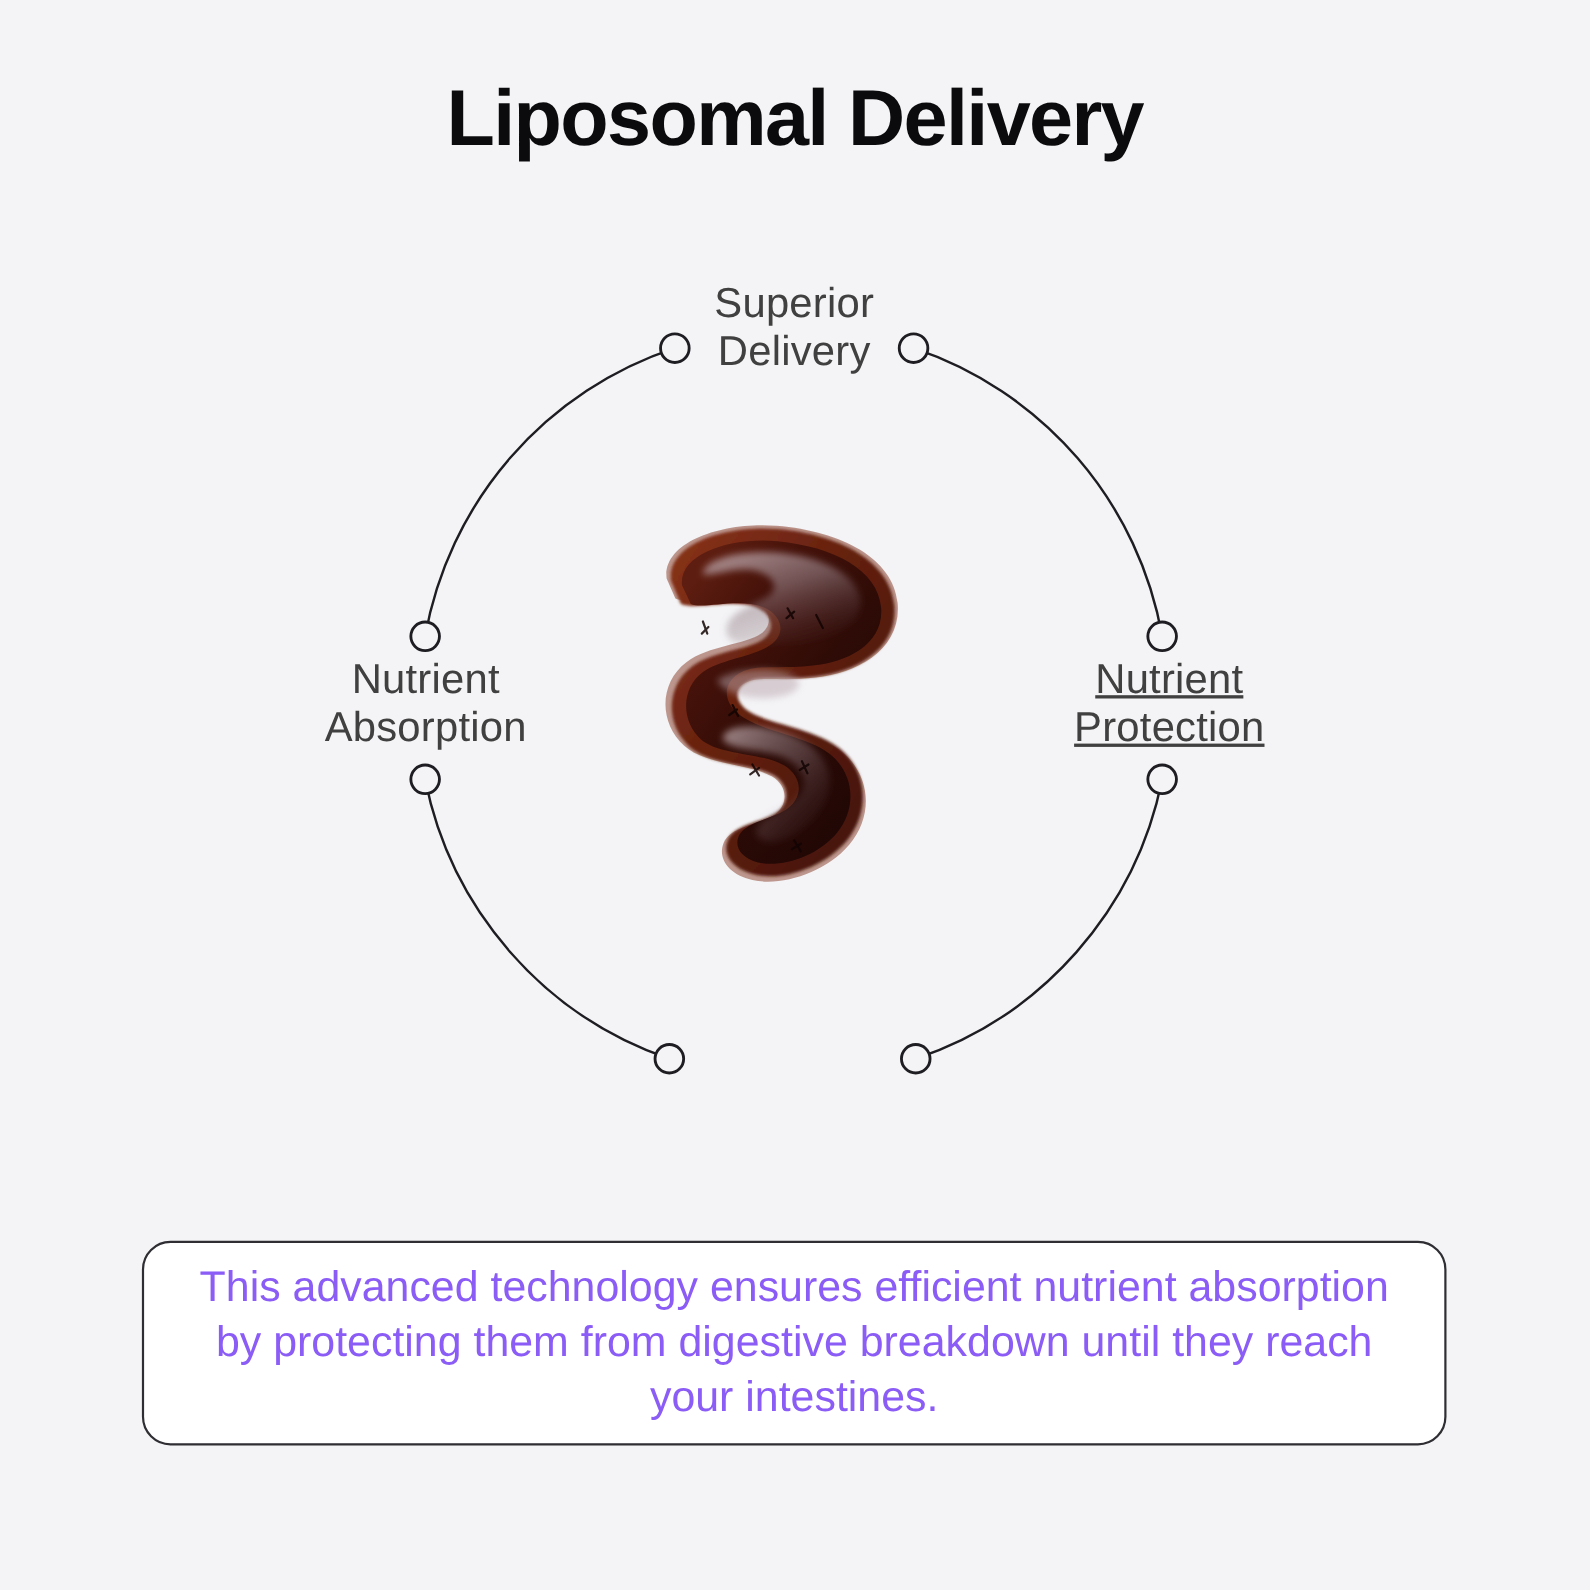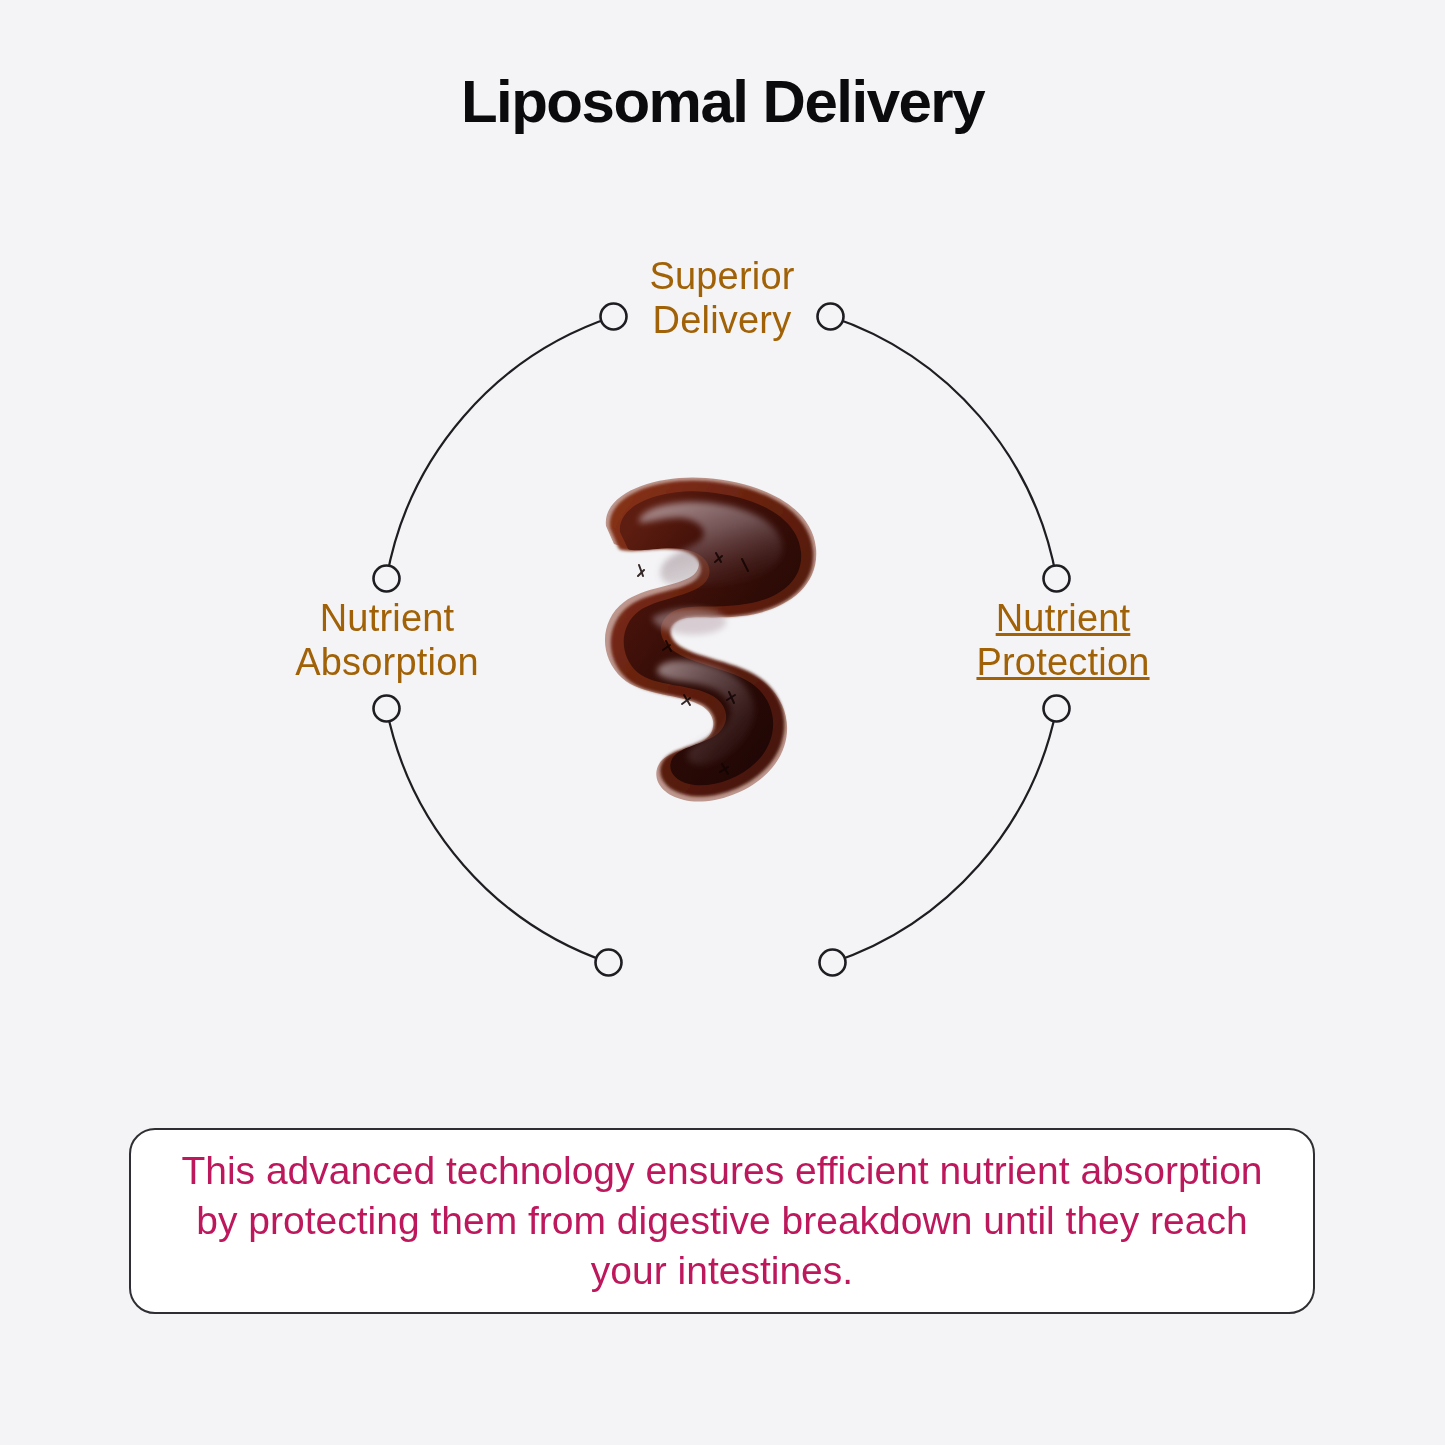--- a/index.html
+++ b/index.html
@@ -24,21 +24,21 @@
 
   
   #title {
     position: absolute;
     left: 0;
     top: 72px;
     width: 1445px;
     text-align: center;
     font-family: "Liberation Sans", sans-serif;
     font-weight: bold;
-    font-size: 60px;
+    font-size: 72px;
     letter-spacing: -1.5px;
     color: #0b0b0d;
     line-height: 1.0;
     white-space: nowrap;
   }
 
   
   #diagram {
     position: absolute;
     left: 0;
@@ -55,21 +55,21 @@
     overflow: visible;
   }
 
   
   .node-label {
     position: absolute;
     font-family: "Liberation Sans", sans-serif;
     font-weight: 300;
     font-size: 38px;
     line-height: 44px;
-    color: #a16207;
+    color: #404040;
     text-align: center;
     white-space: pre-line;
     letter-spacing: 0.2px;
   }
   #label-top {
     left: 522px;
     top: 254px;
     width: 400px;
   }
   #label-right {
@@ -116,21 +116,21 @@
     border-radius: 26px;
     display: flex;
     align-items: center;
     justify-content: center;
   }
   #caption-text {
     font-family: "Liberation Sans", sans-serif;
     font-weight: 300;
     font-size: 39px;
     line-height: 50px;
-    color: #be185d;
+    color: #8b5cf6;
     text-align: center;
     padding: 0 40px;
     max-width: 1090px;
   }
 </style>
 </head>
 <body>
 
 <div id="stage">
 

